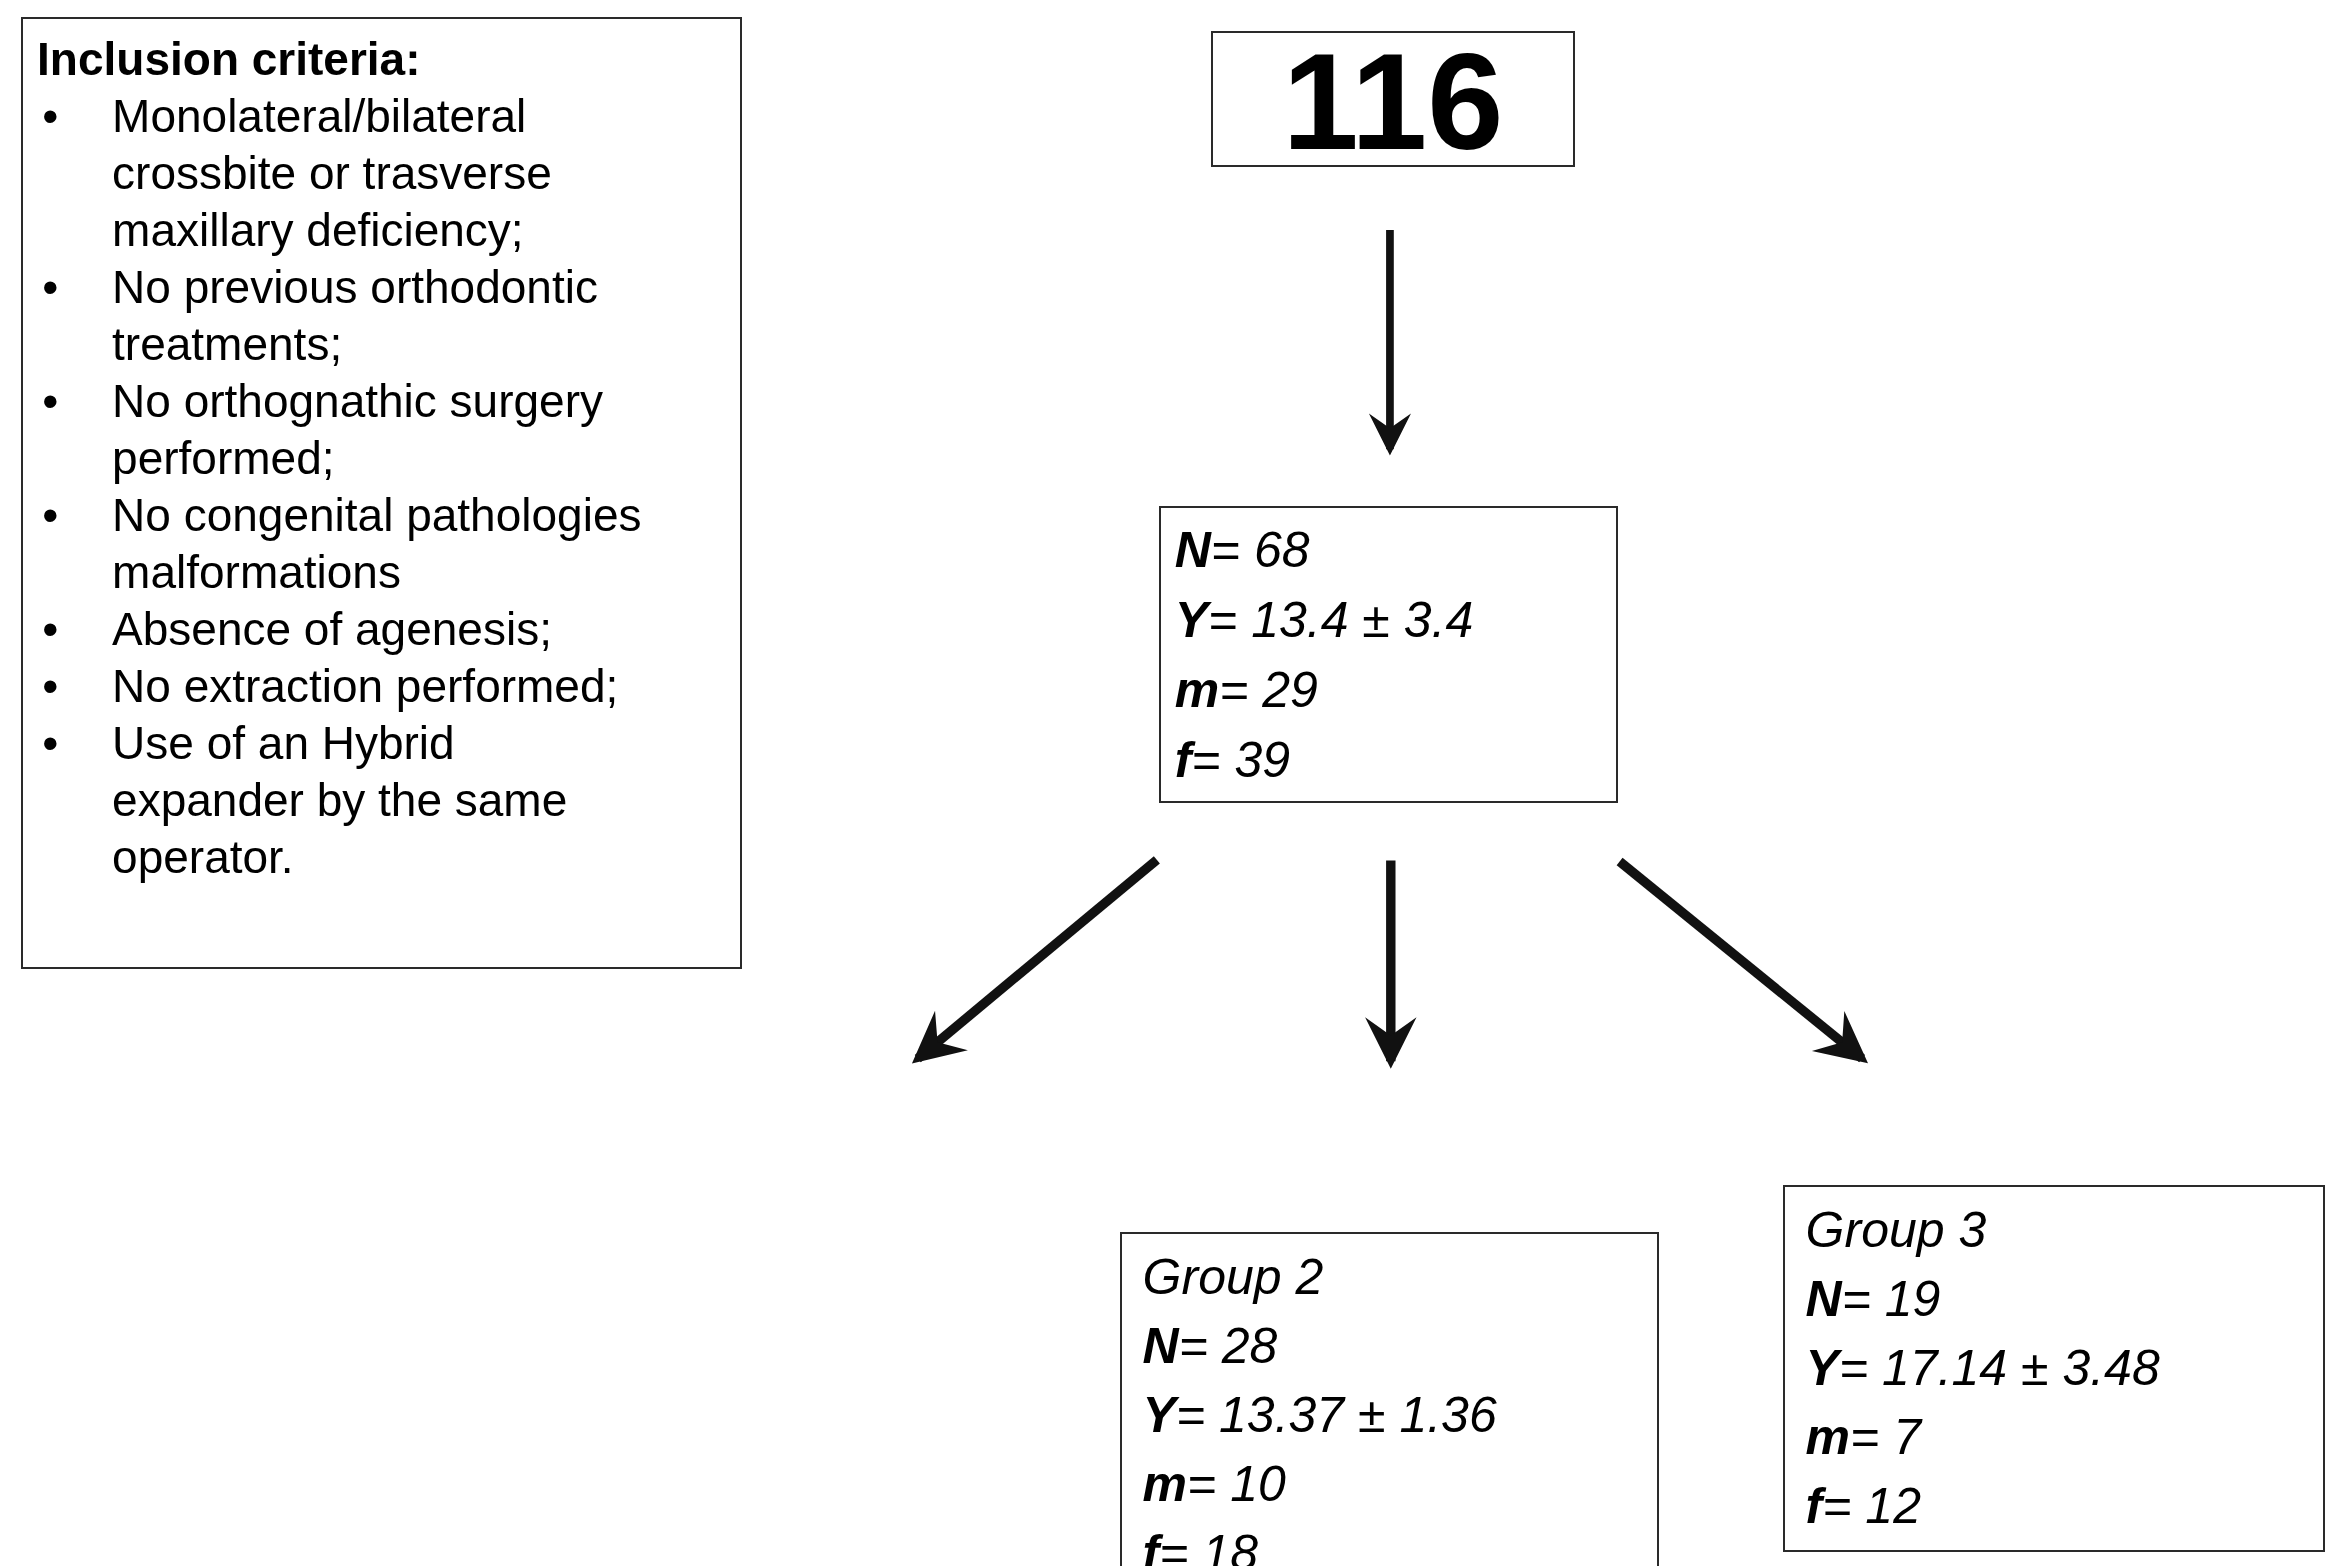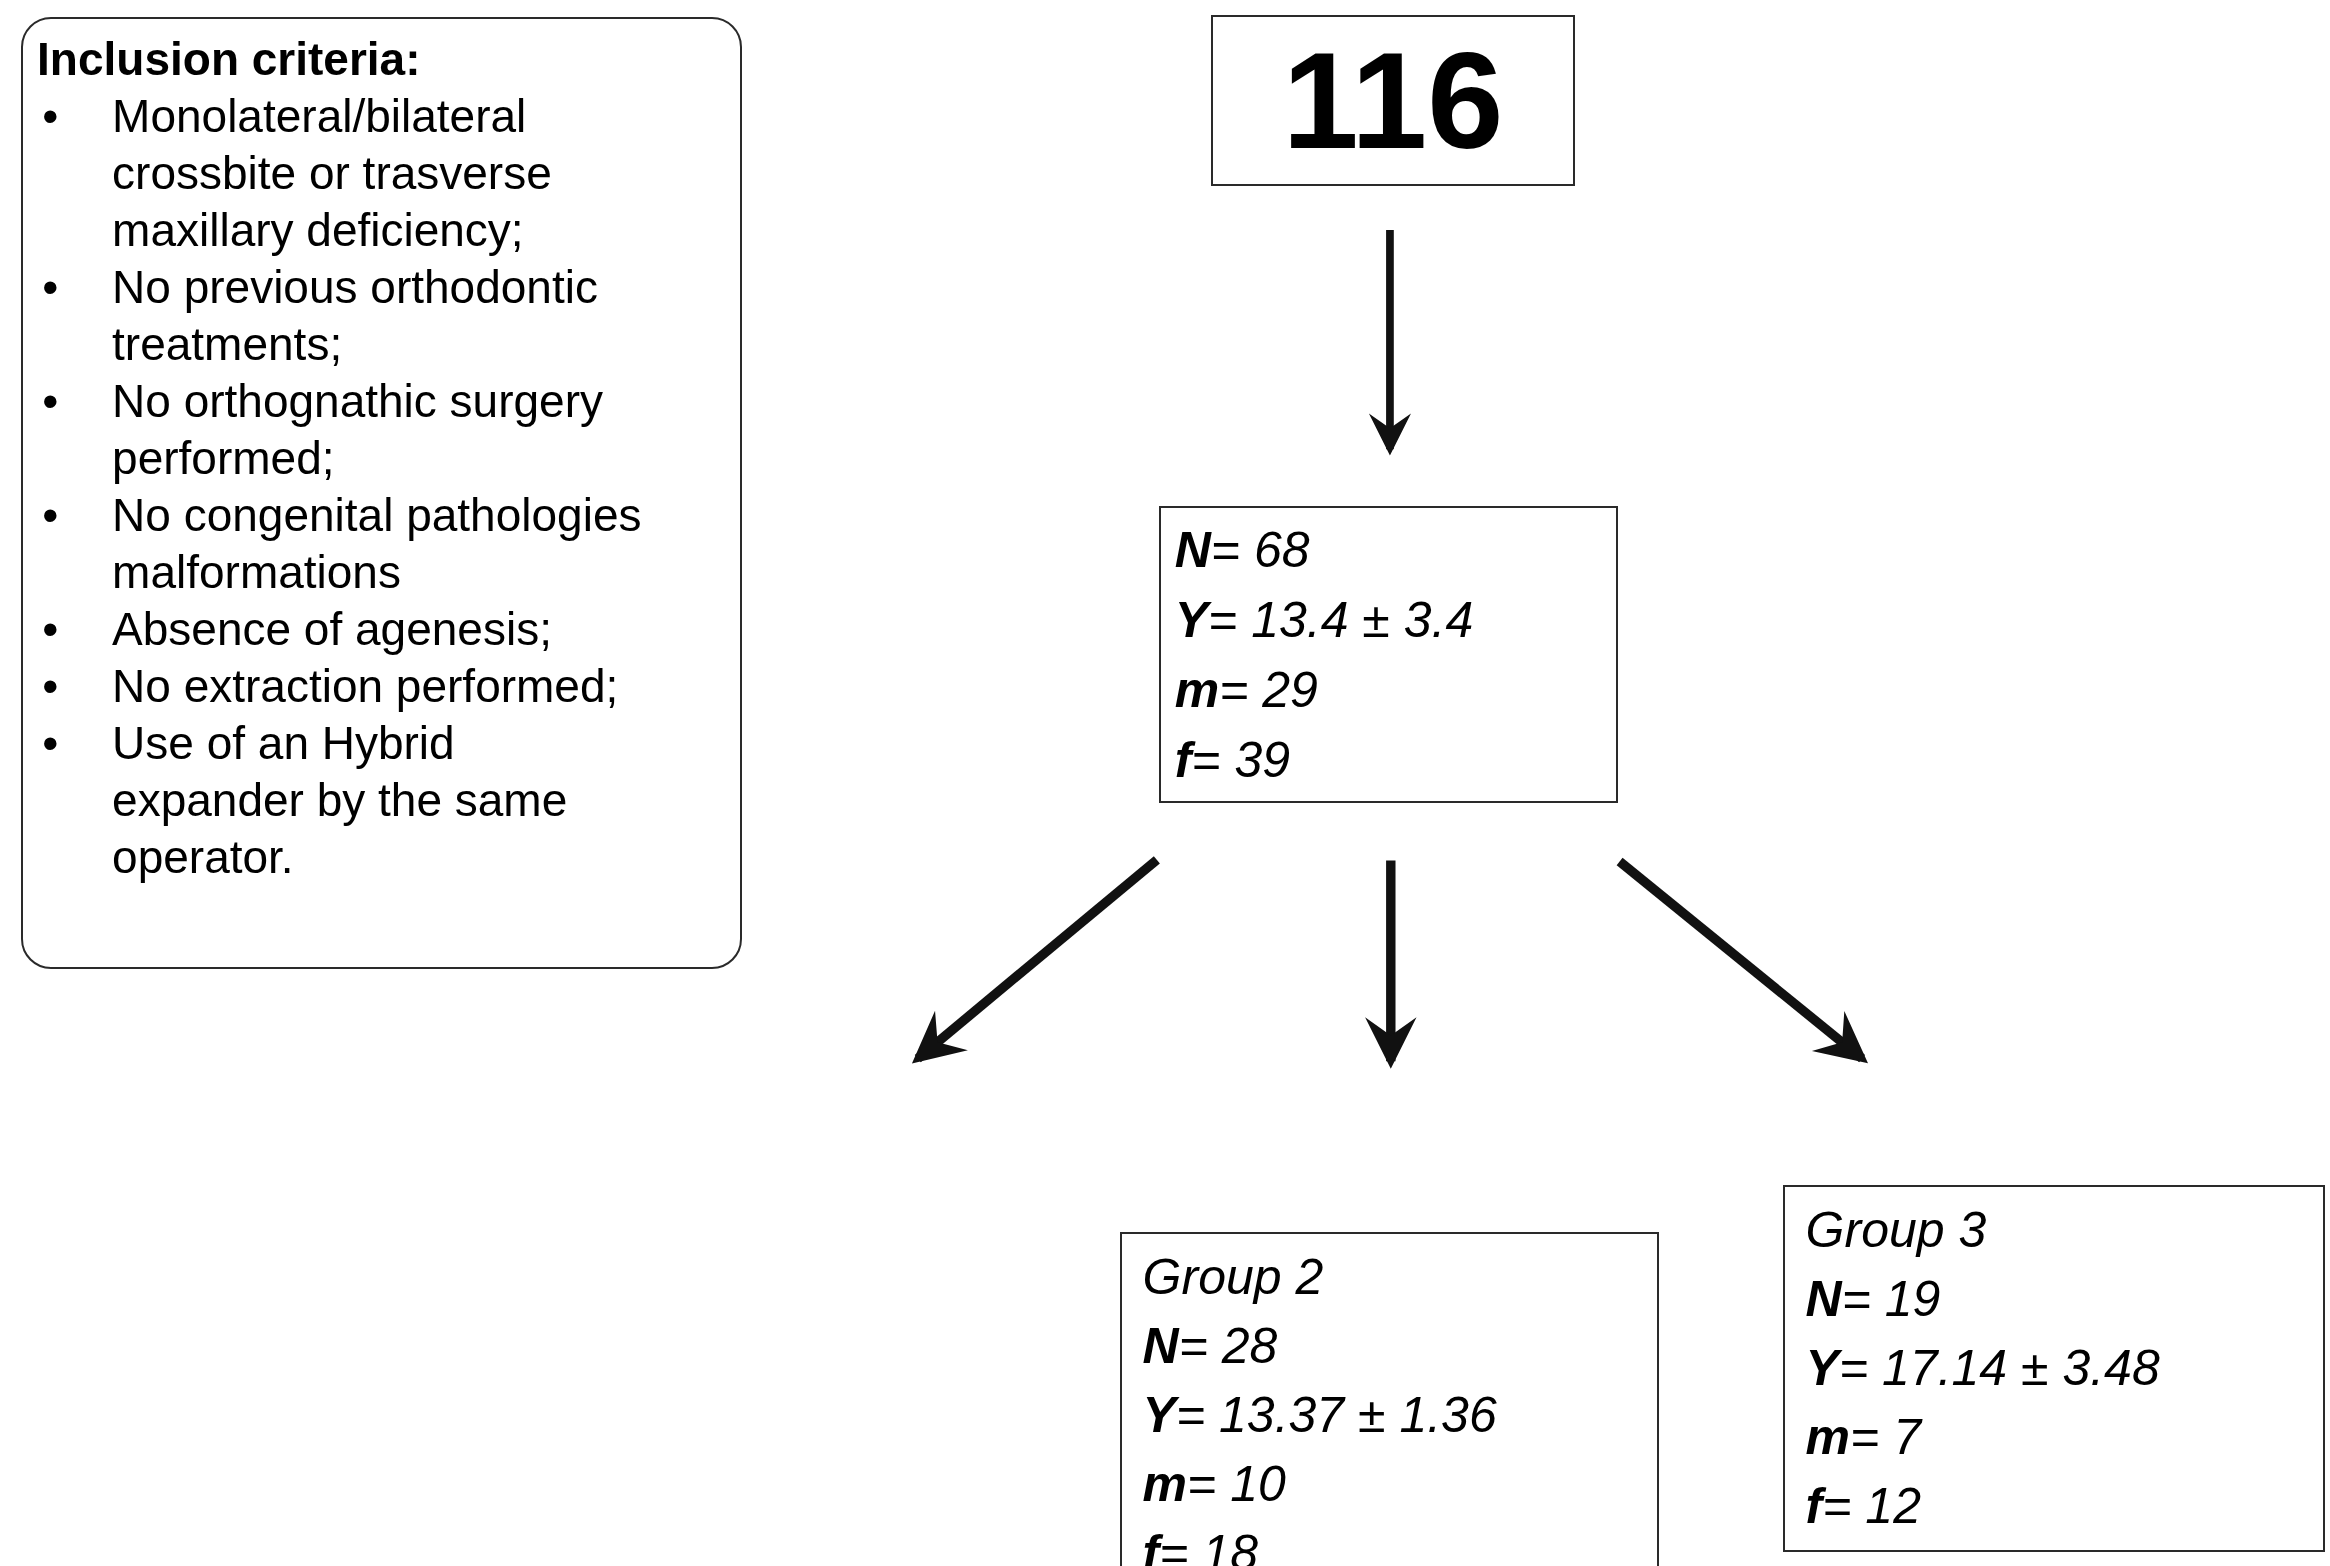--- a/index.html
+++ b/index.html
@@ -22,41 +22,40 @@
     background: #ffffff;
     box-sizing: border-box;
   }
   
   #criteria-box {
     left: 21.4px; top: 17px;
     width: 721px; height: 952px;
     padding: 12px 13.7px 0 13.7px;
     font-size: 46px;
     line-height: 57px;
-    border-radius: 30px;
   }
   #criteria-box .heading {
     font-weight: bold;
     margin: 0;
   }
   .crit-item {
     position: relative;
     padding-left: 75px; 
   }
   .crit-item .bullet {
     position: absolute;
     left: 5.1px;
     top: 0;
   }
   
   #total-box {
-    left: 1211px; top: 15px;
-    width: 364px; height: 171px;
+    left: 1211px; top: 31px;
+    width: 364px; height: 136px;
     display: flex;
-    align-items: center;
+    align-items: flex-start;
     justify-content: center;
     font-size: 137px;
     font-weight: bold;
     line-height: 1;
   }
   
   #population-box {
     left: 1159px; top: 506px;
     width: 459px; height: 297px;
     padding: 6.9px 8.6px 0 13.7px;

